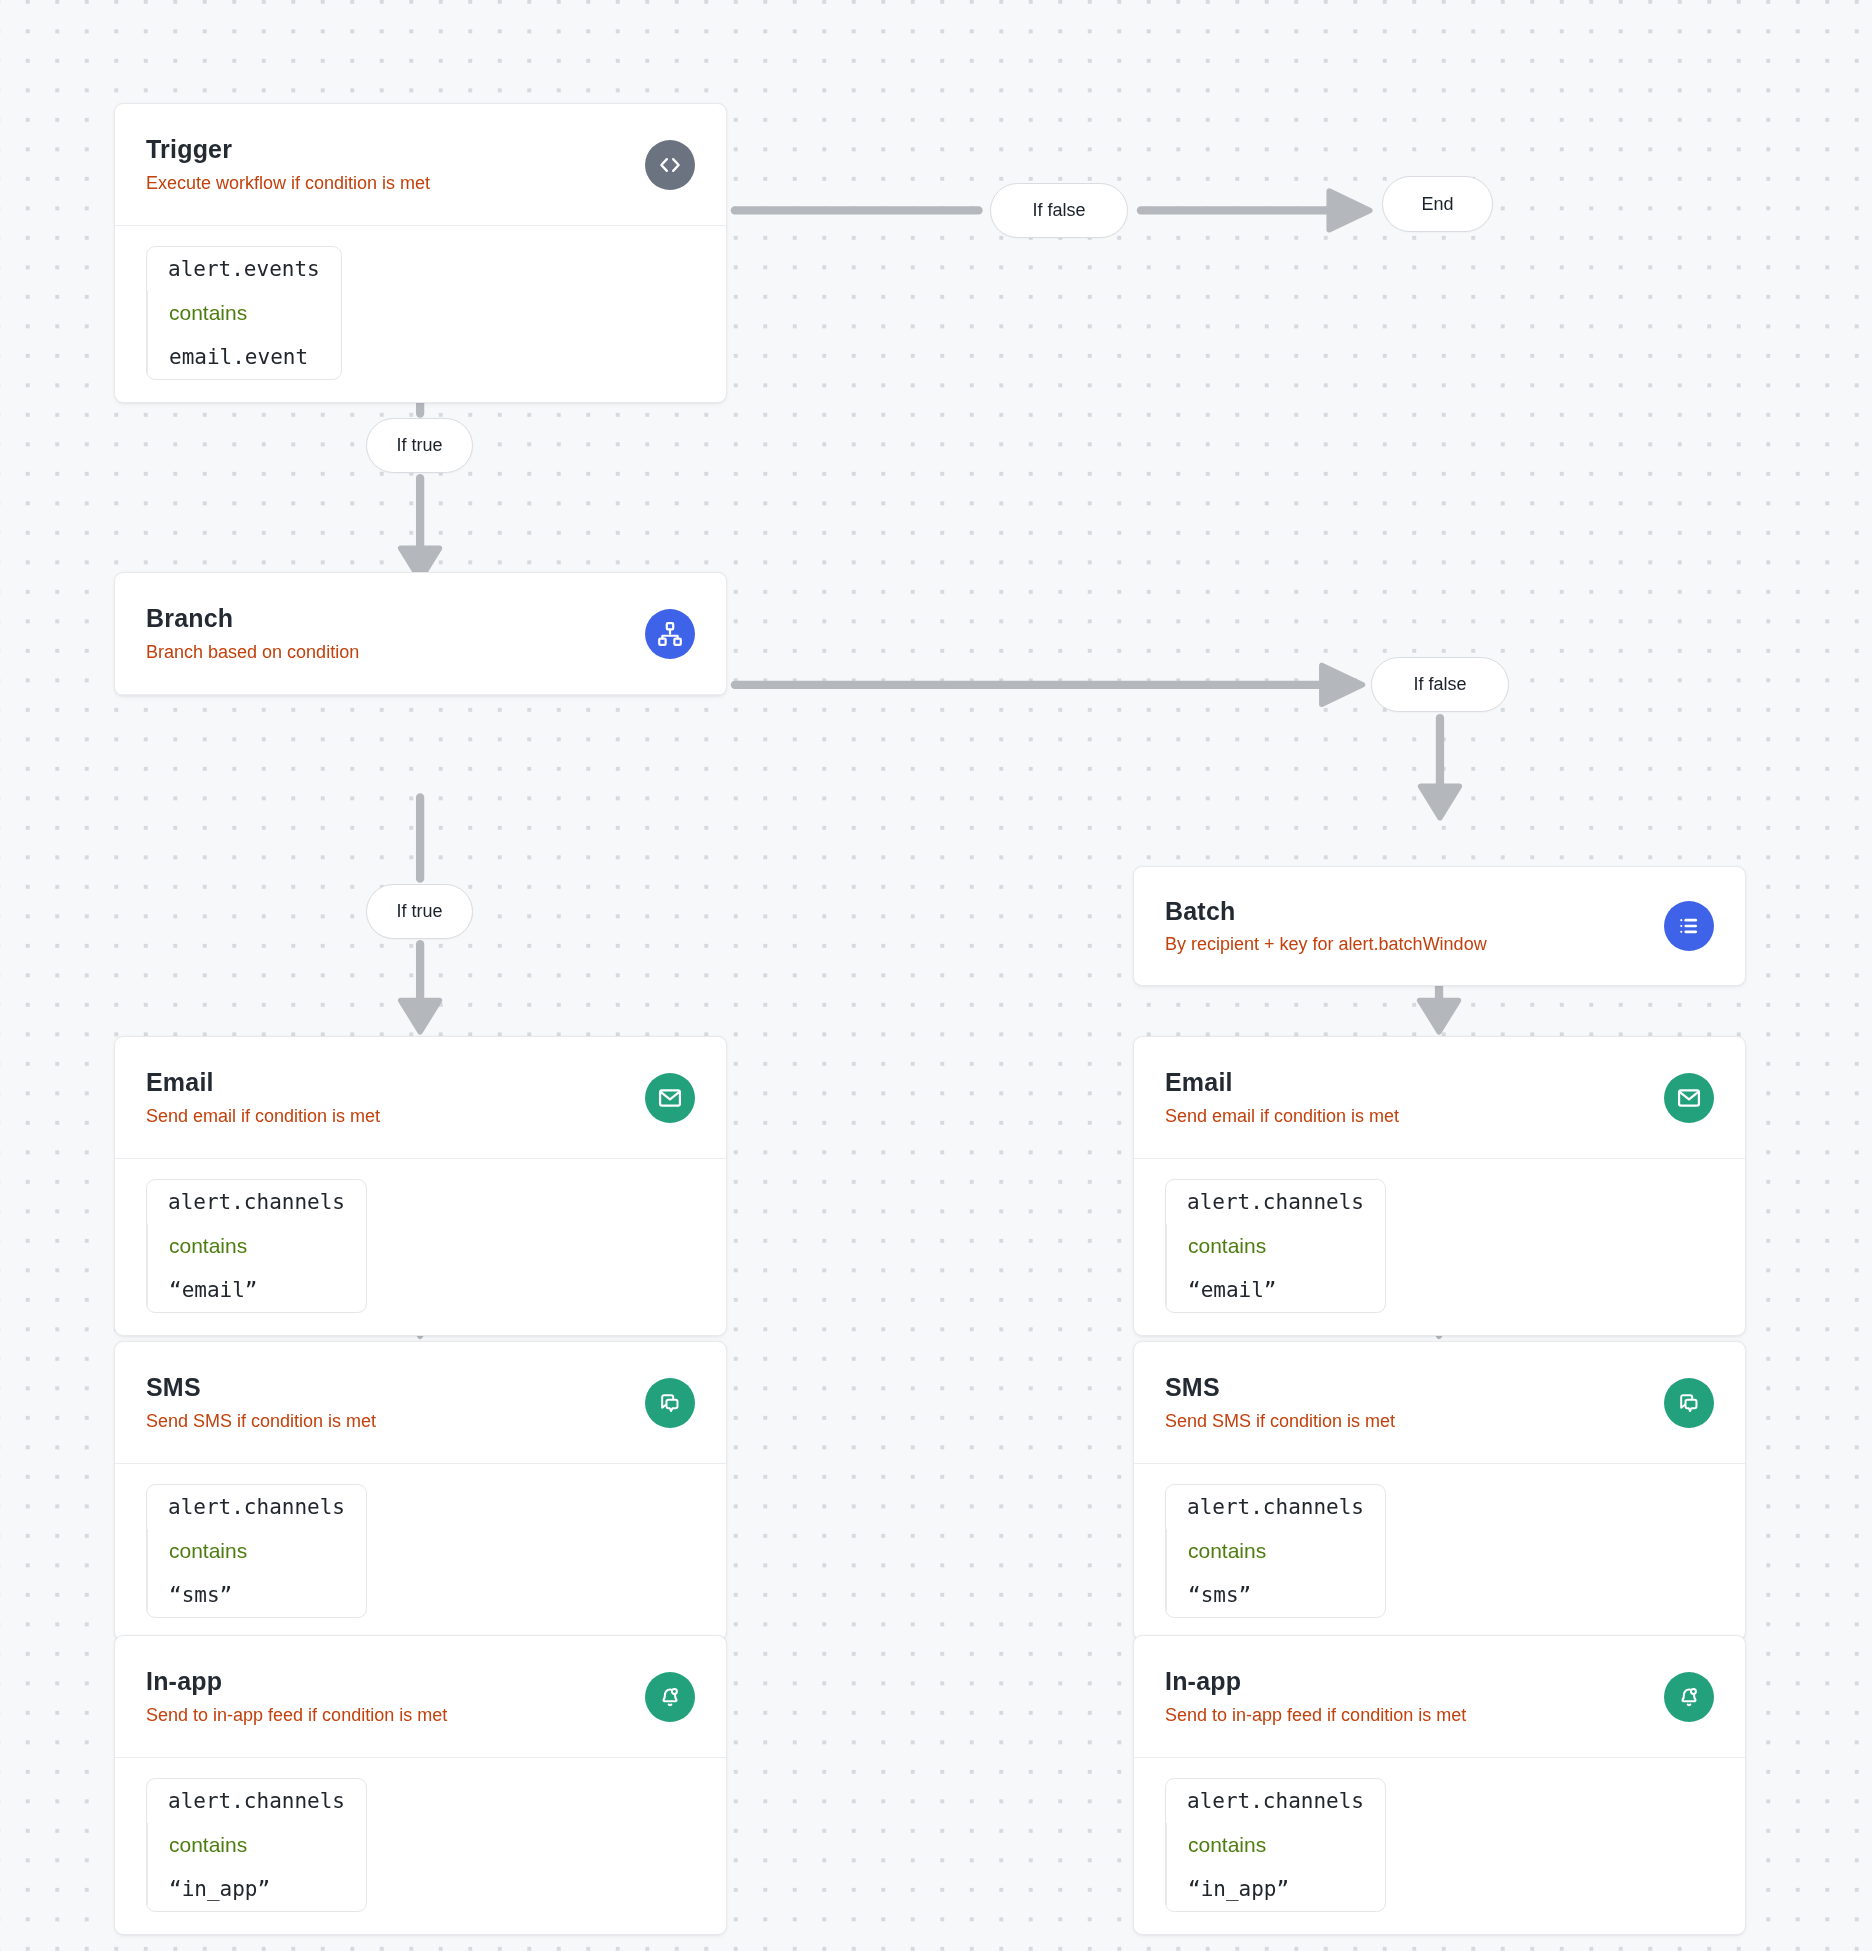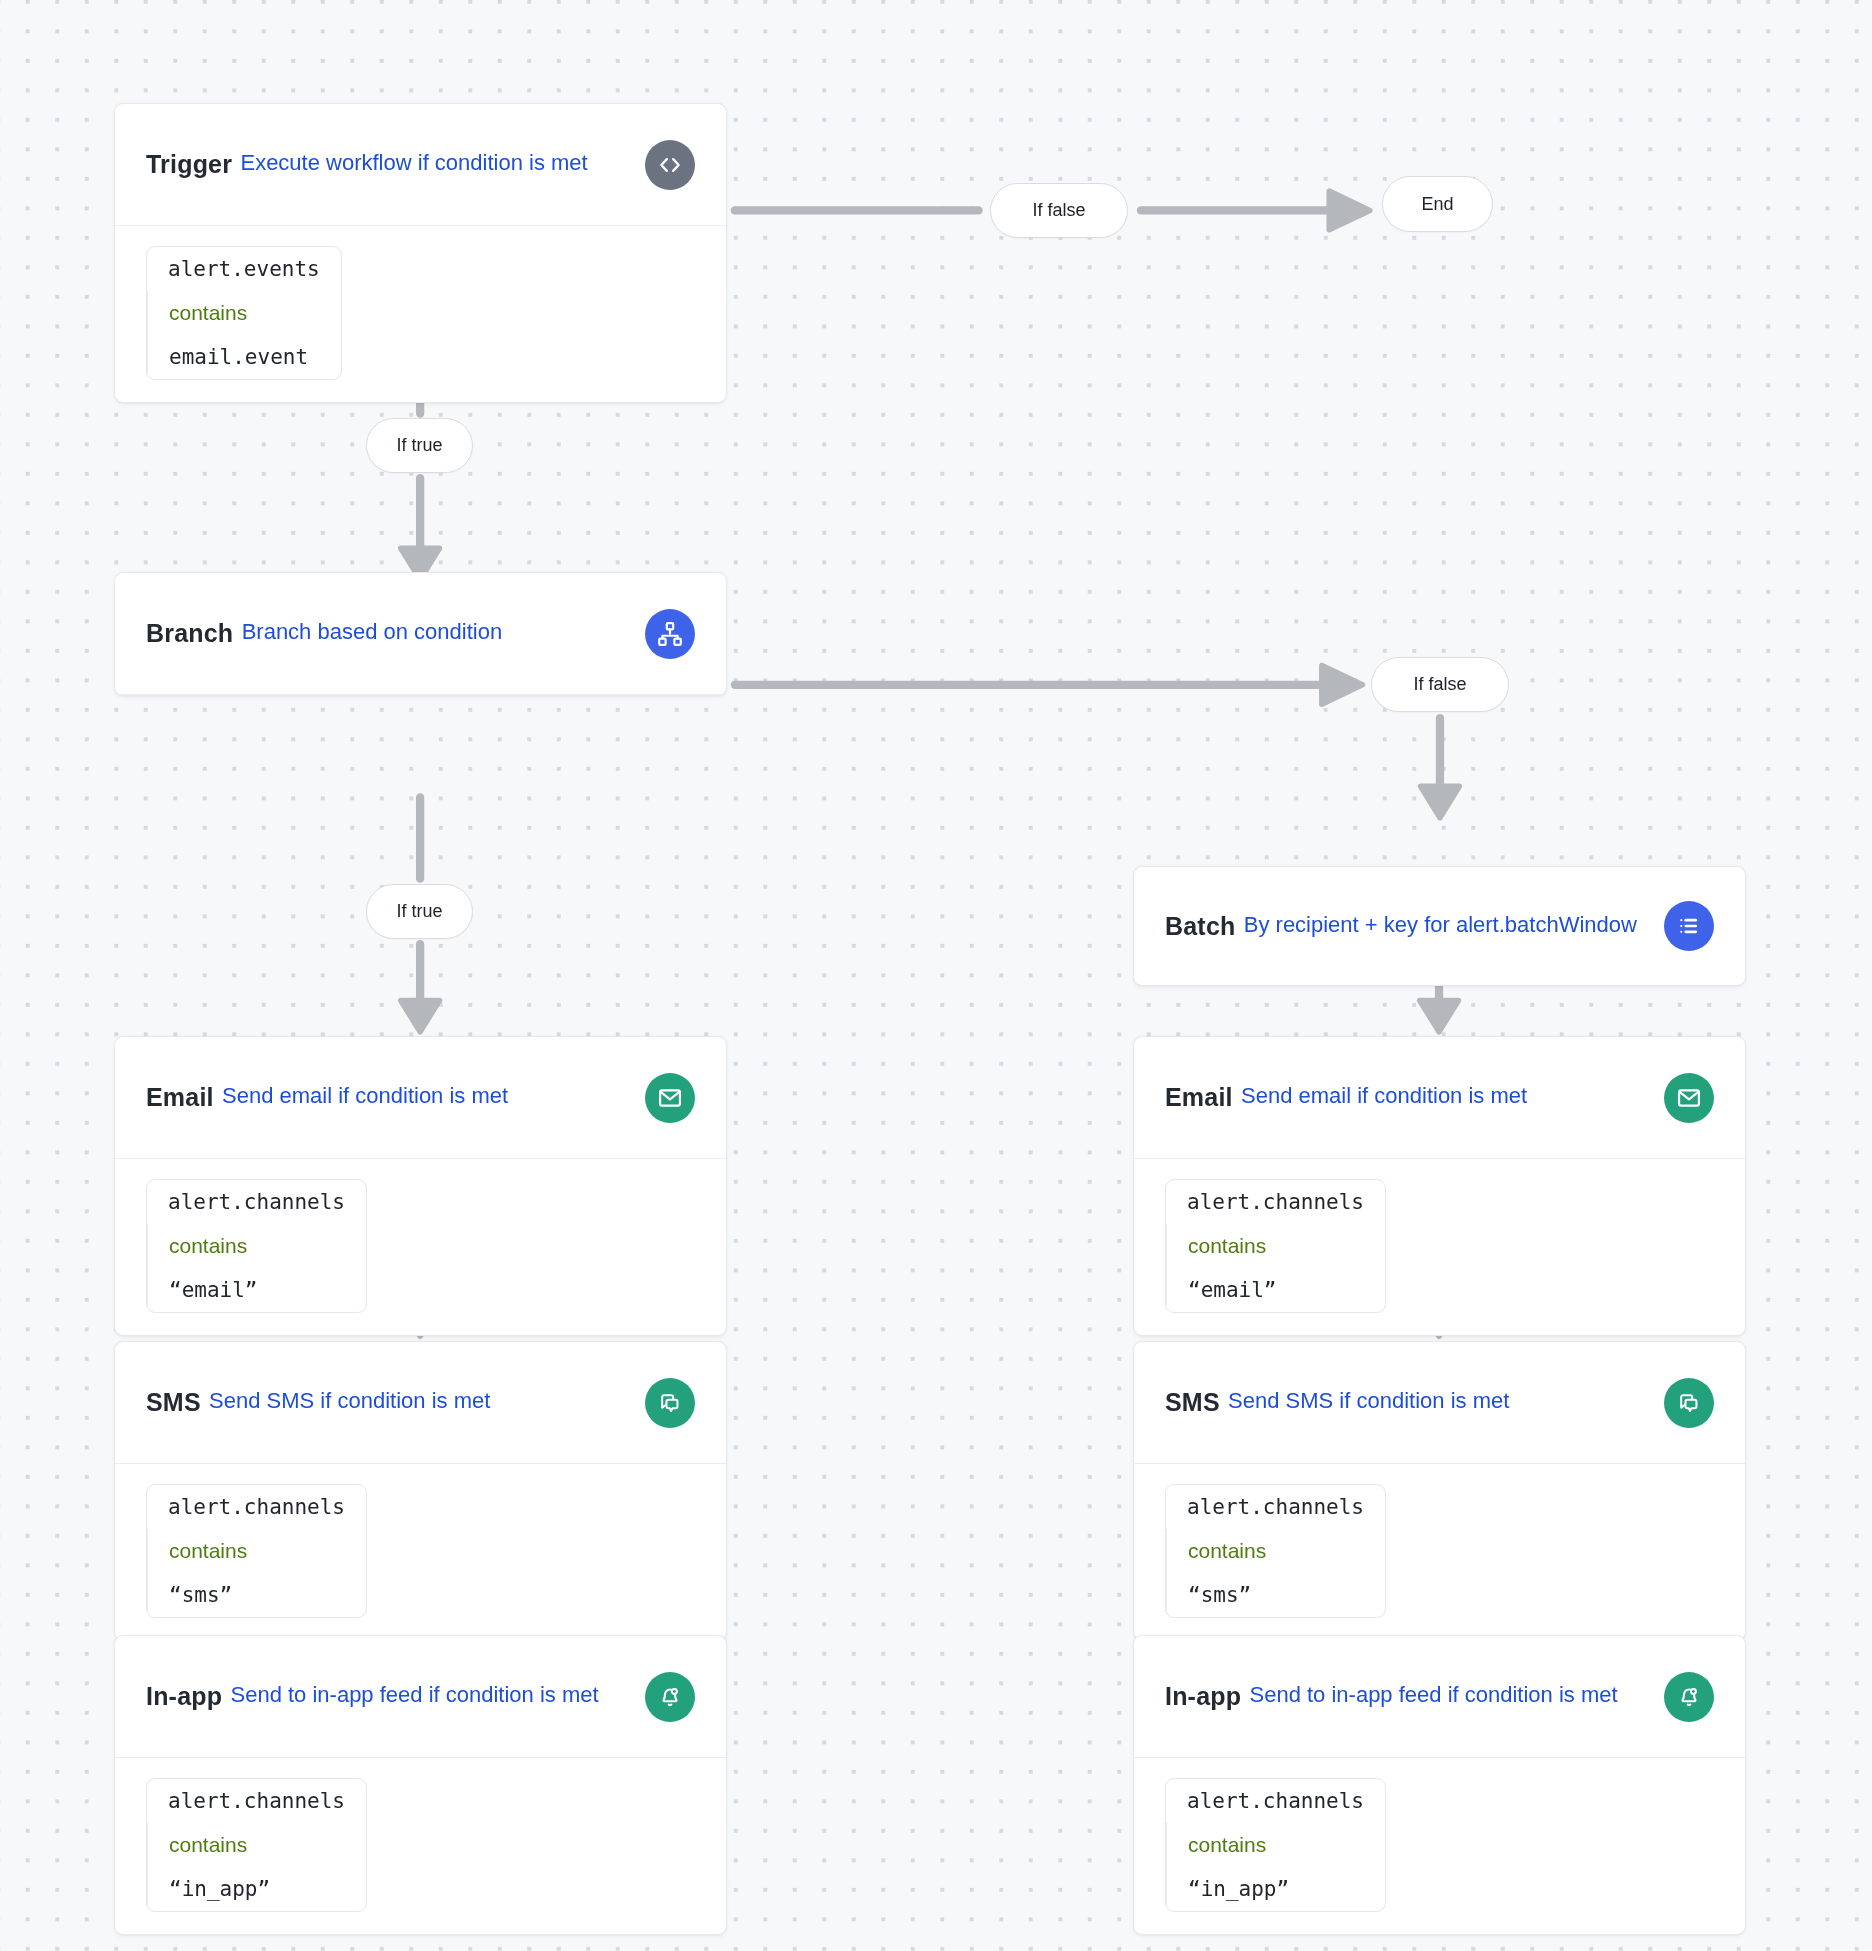--- a/index.html
+++ b/index.html
@@ -15,23 +15,23 @@
   .edge-line{stroke:#b4b8bd;stroke-width:9;stroke-linecap:round;fill:none;}
   .edge-head{fill:#b4b8bd;stroke:#b4b8bd;stroke-width:6;stroke-linejoin:round;}
 
   .node{
     position:absolute;z-index:2;width:613px;background:#ffffff;
     border:0.9px solid #e7e9ec;border-radius:9.2px;
     box-shadow:0 0.9px 1.8px rgba(16,24,40,.04),0 1.8px 5.5px rgba(16,24,40,.04);
   }
   .node-header{display:flex;align-items:center;justify-content:space-between;height:121px;padding:0 31px;}
   .node--simple .node-header{height:118px;}
-  .node-titles{display:flex;gap:8.3px;}
+  .node-titles{display:flex;flex-direction:column;gap:8.3px;}
   .node-title{font-size:25px;font-weight:700;color:#232a32;letter-spacing:0.2px;}
-  .node-subtitle{font-size:22px;color:#1d4ed8;}
+  .node-subtitle{font-size:18px;color:#c2410c;}
   .node-icon{flex:0 0 auto;width:50px;height:50px;border-radius:50%;display:flex;align-items:center;justify-content:center;}
   .icon-gray{background:#6b7280;}
   .icon-blue{background:#3f63e8;}
   .icon-green{background:#23a17d;}
   .node-divider{height:0.9px;background:#ebedf0;}
   .node-cond{padding:20px 31px 22px 31px;}
   .chip{display:inline-flex;align-items:stretch;background:#fff;border:0.9px solid #e4e6ea;border-radius:9.2px;overflow:hidden;flex-direction:column;}
   .chip-seg{display:flex;align-items:center;padding:10px 21px;font-family:"DejaVu Sans Mono",monospace;font-size:21px;color:#21262d;border-left:0.9px solid #e8eaed;white-space:nowrap;}
   .chip-seg:first-child{border-left:none;}
   .chip-seg.op{font-family:"Liberation Sans",sans-serif;color:#4d7c0f;}

